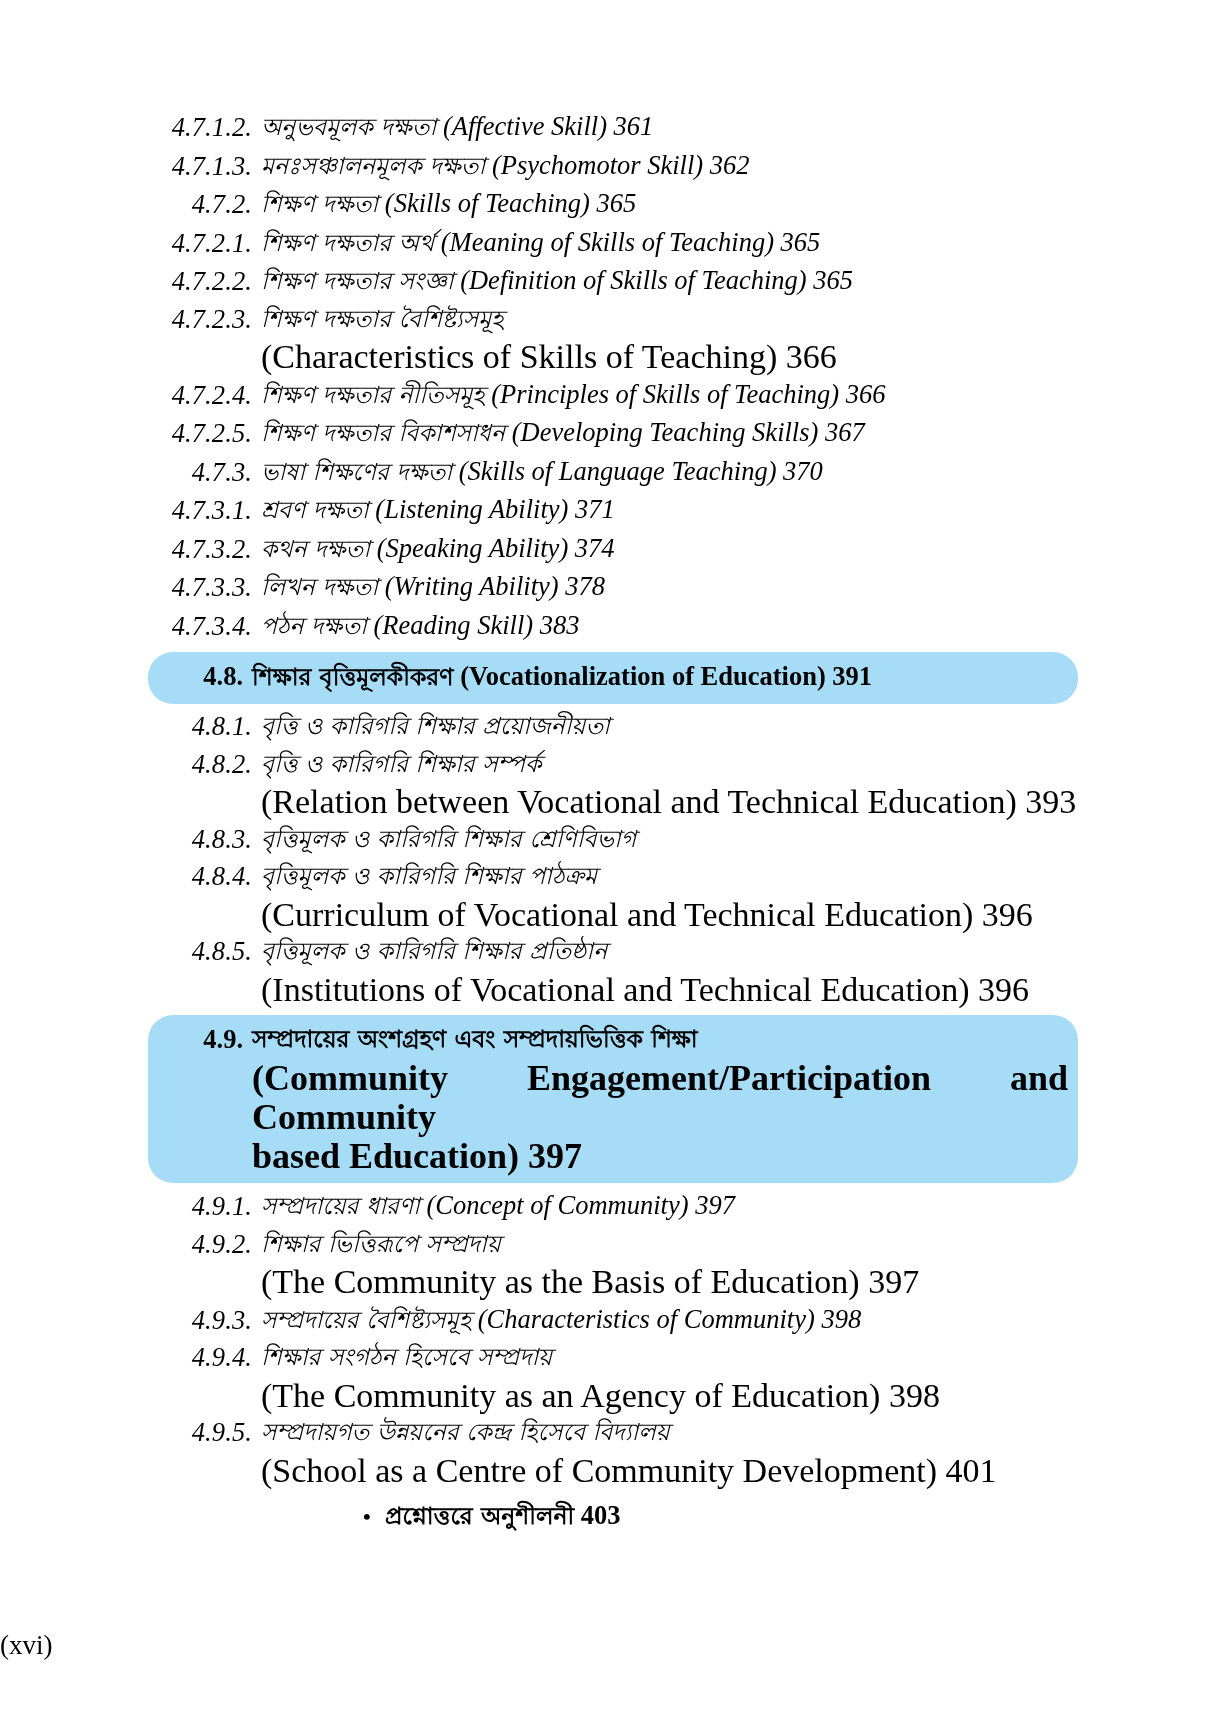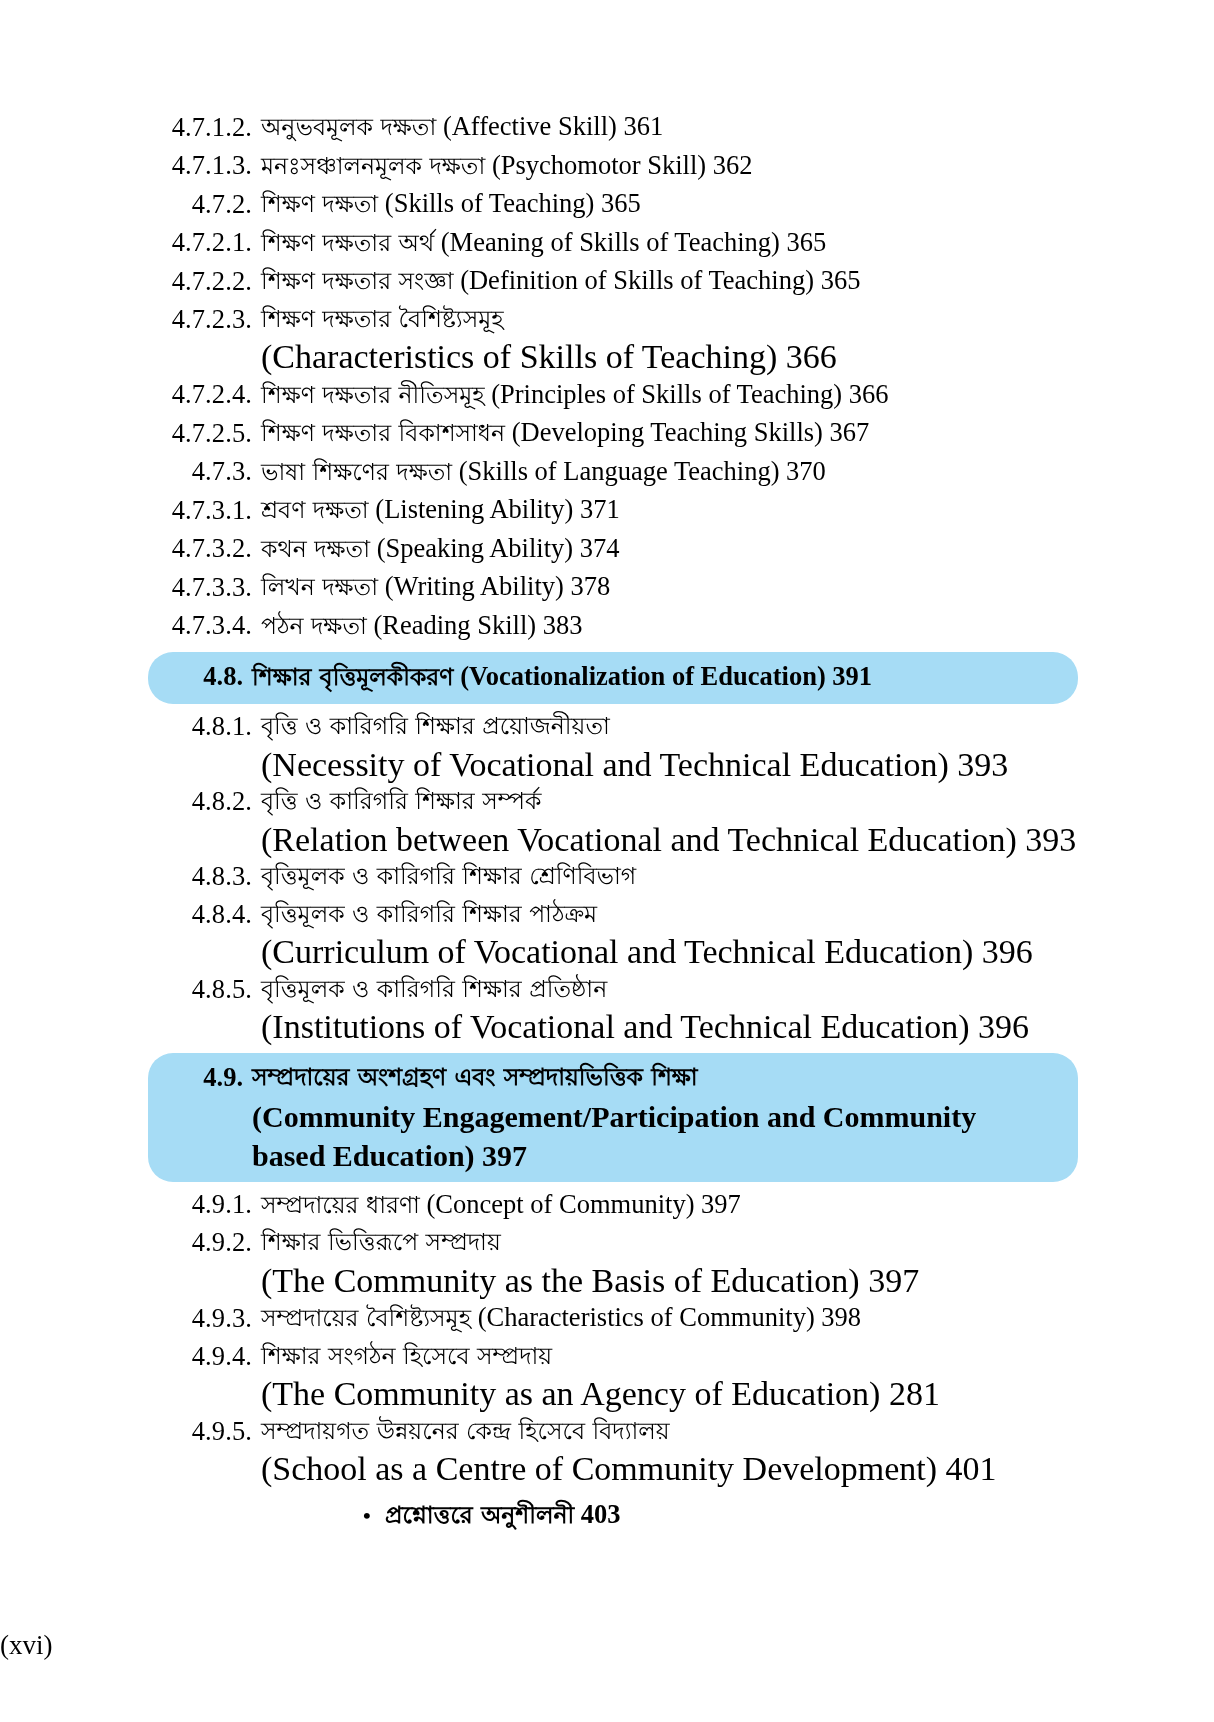--- a/index.html
+++ b/index.html
@@ -27,24 +27,25 @@
   #toc {
     position: absolute;
     left: 148px;
     top: 108px;
     width: 930px;
   }
 
   
   .entry {
     display: flex;
-    align-items: center;
+    align-items: flex-end;
     font-size: 26.5px;
     line-height: 37.5px;
     white-space: nowrap;
+    font-style: italic;
   }
   .entry .num {
     flex: 0 0 auto;
     text-align: right;
     padding-right: 9px;
     letter-spacing: 0.1px;
   }
   
   .lvl4 > .num { width: 104px; }
   .lvl3 > .num { width: 104px; }
@@ -87,21 +88,21 @@
   .band-row .num {
     flex: 0 0 auto;
     width: 95px;
     text-align: right;
     padding-right: 9px;
   }
   .band-row .txt { flex: 1 1 auto; }
 
   .band-sub {
     padding-left: 104px;
-    font-size: 30px;
+    font-size: 36px;
     line-height: 39px;
     font-weight: bold;
     text-align: justify;
     text-justify: inter-word;
   }
   .band-sub.last { text-align: left; }
 
   
   .bullet-row {
     display: flex;
@@ -210,21 +211,20 @@
       <div class="band-row">
         <span class="num">4.8.</span>
         <span class="txt"><span class="bn">শিক্ষার বৃত্তিমূলকীকরণ</span> <span>(Vocationalization of Education) 391</span></span>
       </div>
     </div>
 
     <div class="entry lvl3">
       <span class="num">4.8.1.</span>
       <span class="txt bn">বৃত্তি ও কারিগরি শিক্ষার প্রয়োজনীয়তা</span>
     </div>
-    <div class="cont">(Necessity of Vocational and Technical Education) 393</div>
 
     <div class="entry lvl3">
       <span class="num">4.8.2.</span>
       <span class="txt bn">বৃত্তি ও কারিগরি শিক্ষার সম্পর্ক</span>
     </div>
     <div class="cont">(Relation between Vocational and Technical Education) 393</div>
 
     <div class="entry lvl3">
       <span class="num">4.8.3.</span>
       <span class="txt bn">বৃত্তিমূলক ও কারিগরি শিক্ষার শ্রেণিবিভাগ</span>
@@ -264,21 +264,21 @@
 
     <div class="entry lvl3">
       <span class="num">4.9.3.</span>
       <span class="txt"><span class="bn">সম্প্রদায়ের বৈশিষ্ট্যসমূহ</span> <span>(Characteristics of Community) 398</span></span>
     </div>
 
     <div class="entry lvl3">
       <span class="num">4.9.4.</span>
       <span class="txt bn">শিক্ষার সংগঠন হিসেবে সম্প্রদায়</span>
     </div>
-    <div class="cont">(The Community as an Agency of Education) 281</div>
+    <div class="cont">(The Community as an Agency of Education) 398</div>
 
     <div class="entry lvl3">
       <span class="num">4.9.5.</span>
       <span class="txt bn">সম্প্রদায়গত উন্নয়নের কেন্দ্র হিসেবে বিদ্যালয়</span>
     </div>
     <div class="cont">(School as a Centre of Community Development) 401</div>
 
     <div class="bullet-row">
       <span class="bullet-dot">•</span>
       <span class="txt"><span class="bn">প্রশ্নোত্তরে অনুশীলনী</span> <span>403</span></span>

